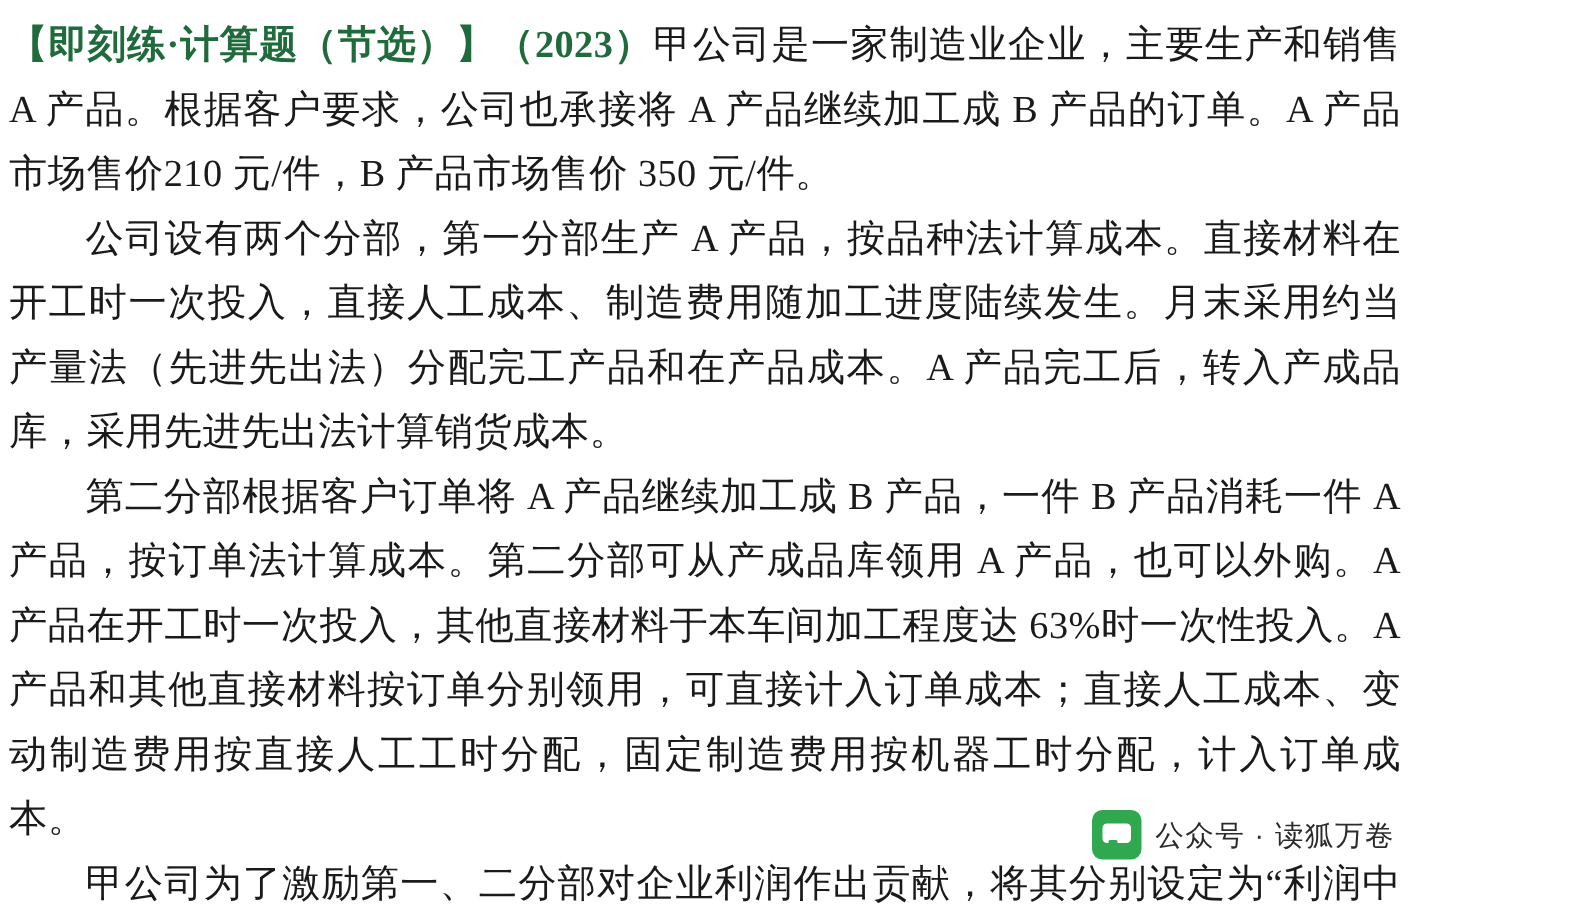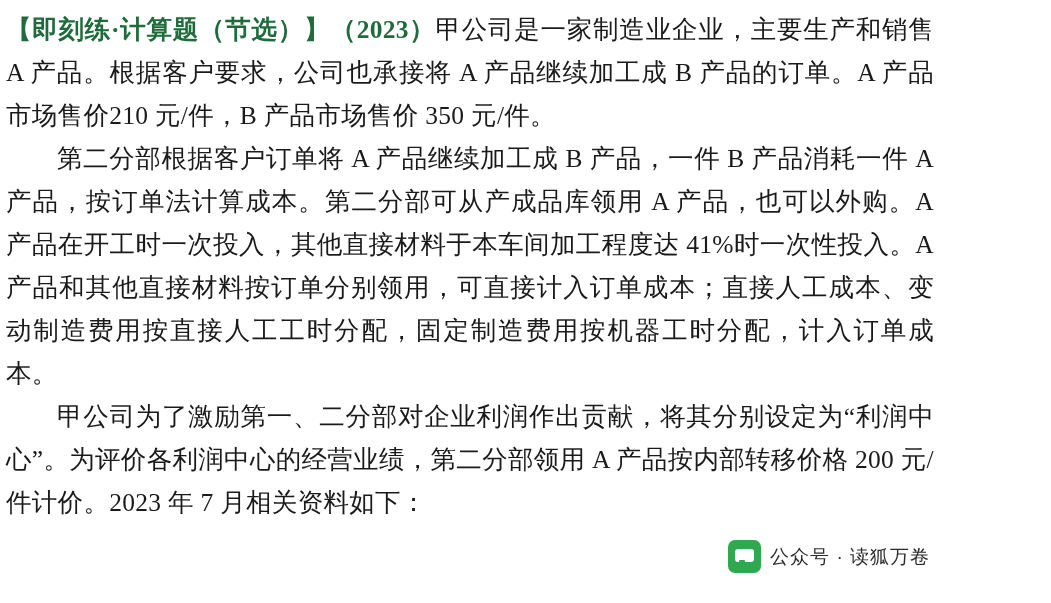--- a/index.html
+++ b/index.html
@@ -87,22 +87,23 @@
 </style>
 </head>
 <body>
 
 <div class="page">
 
   <p class="para">
     <span class="lead-title">【即刻练·计算题（节选）】</span><span class="lead-year">（2023）</span><span>甲公司是一家制造业企业，主要生产和销售 A 产品。根据客户要求，公司也承接将 A 产品继续加工成 B 产品的订单。A 产品市场售价210 元/件，B 产品市场售价 350 元/件。</span>
   </p>
 
+  <p class="para indent">公司设有两个分部，第一分部生产 A 产品，按品种法计算成本。直接材料在开工时一次投入，直接人工成本、制造费用随加工进度陆续发生。月末采用约当产量法（先进先出法）分配完工产品和在产品成本。A 产品完工后，转入产成品库，采用先进先出法计算销货成本。</p>
 
-  <p class="para indent">第二分部根据客户订单将 A 产品继续加工成 B 产品，一件 B 产品消耗一件 A 产品，按订单法计算成本。第二分部可从产成品库领用 A 产品，也可以外购。A 产品在开工时一次投入，其他直接材料于本车间加工程度达 41%时一次性投入。A 产品和其他直接材料按订单分别领用，可直接计入订单成本；直接人工成本、变动制造费用按直接人工工时分配，固定制造费用按机器工时分配，计入订单成本。</p>
+  <p class="para indent">第二分部根据客户订单将 A 产品继续加工成 B 产品，一件 B 产品消耗一件 A 产品，按订单法计算成本。第二分部可从产成品库领用 A 产品，也可以外购。A 产品在开工时一次投入，其他直接材料于本车间加工程度达 63%时一次性投入。A 产品和其他直接材料按订单分别领用，可直接计入订单成本；直接人工成本、变动制造费用按直接人工工时分配，固定制造费用按机器工时分配，计入订单成本。</p>
 
   <p class="para indent">甲公司为了激励第一、二分部对企业利润作出贡献，将其分别设定为“利润中心”。为评价各利润中心的经营业绩，第二分部领用 A 产品按内部转移价格 200 元/件计价。2023 年 7 月相关资料如下：</p>
 
   <div class="watermark">
     <span class="wm-logo"></span>
     <span class="wm-text">公众号 · 读狐万卷</span>
   </div>
 
 </div>
 

